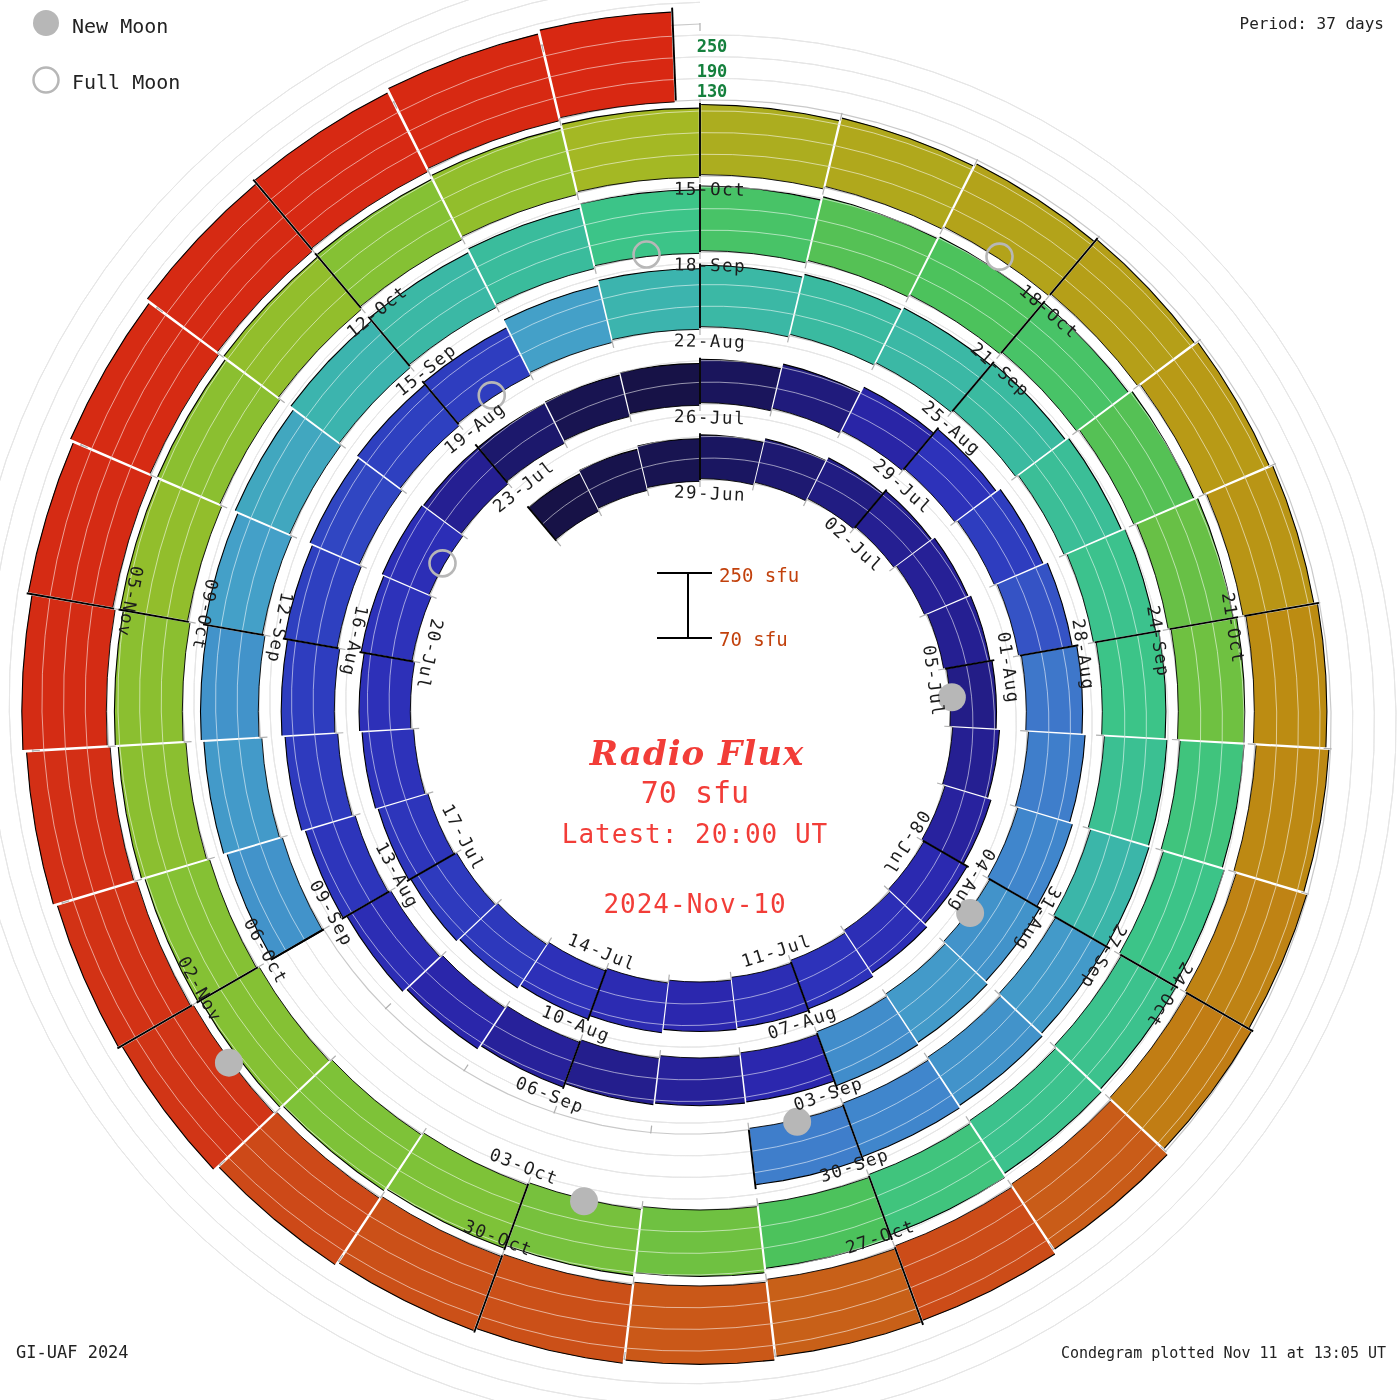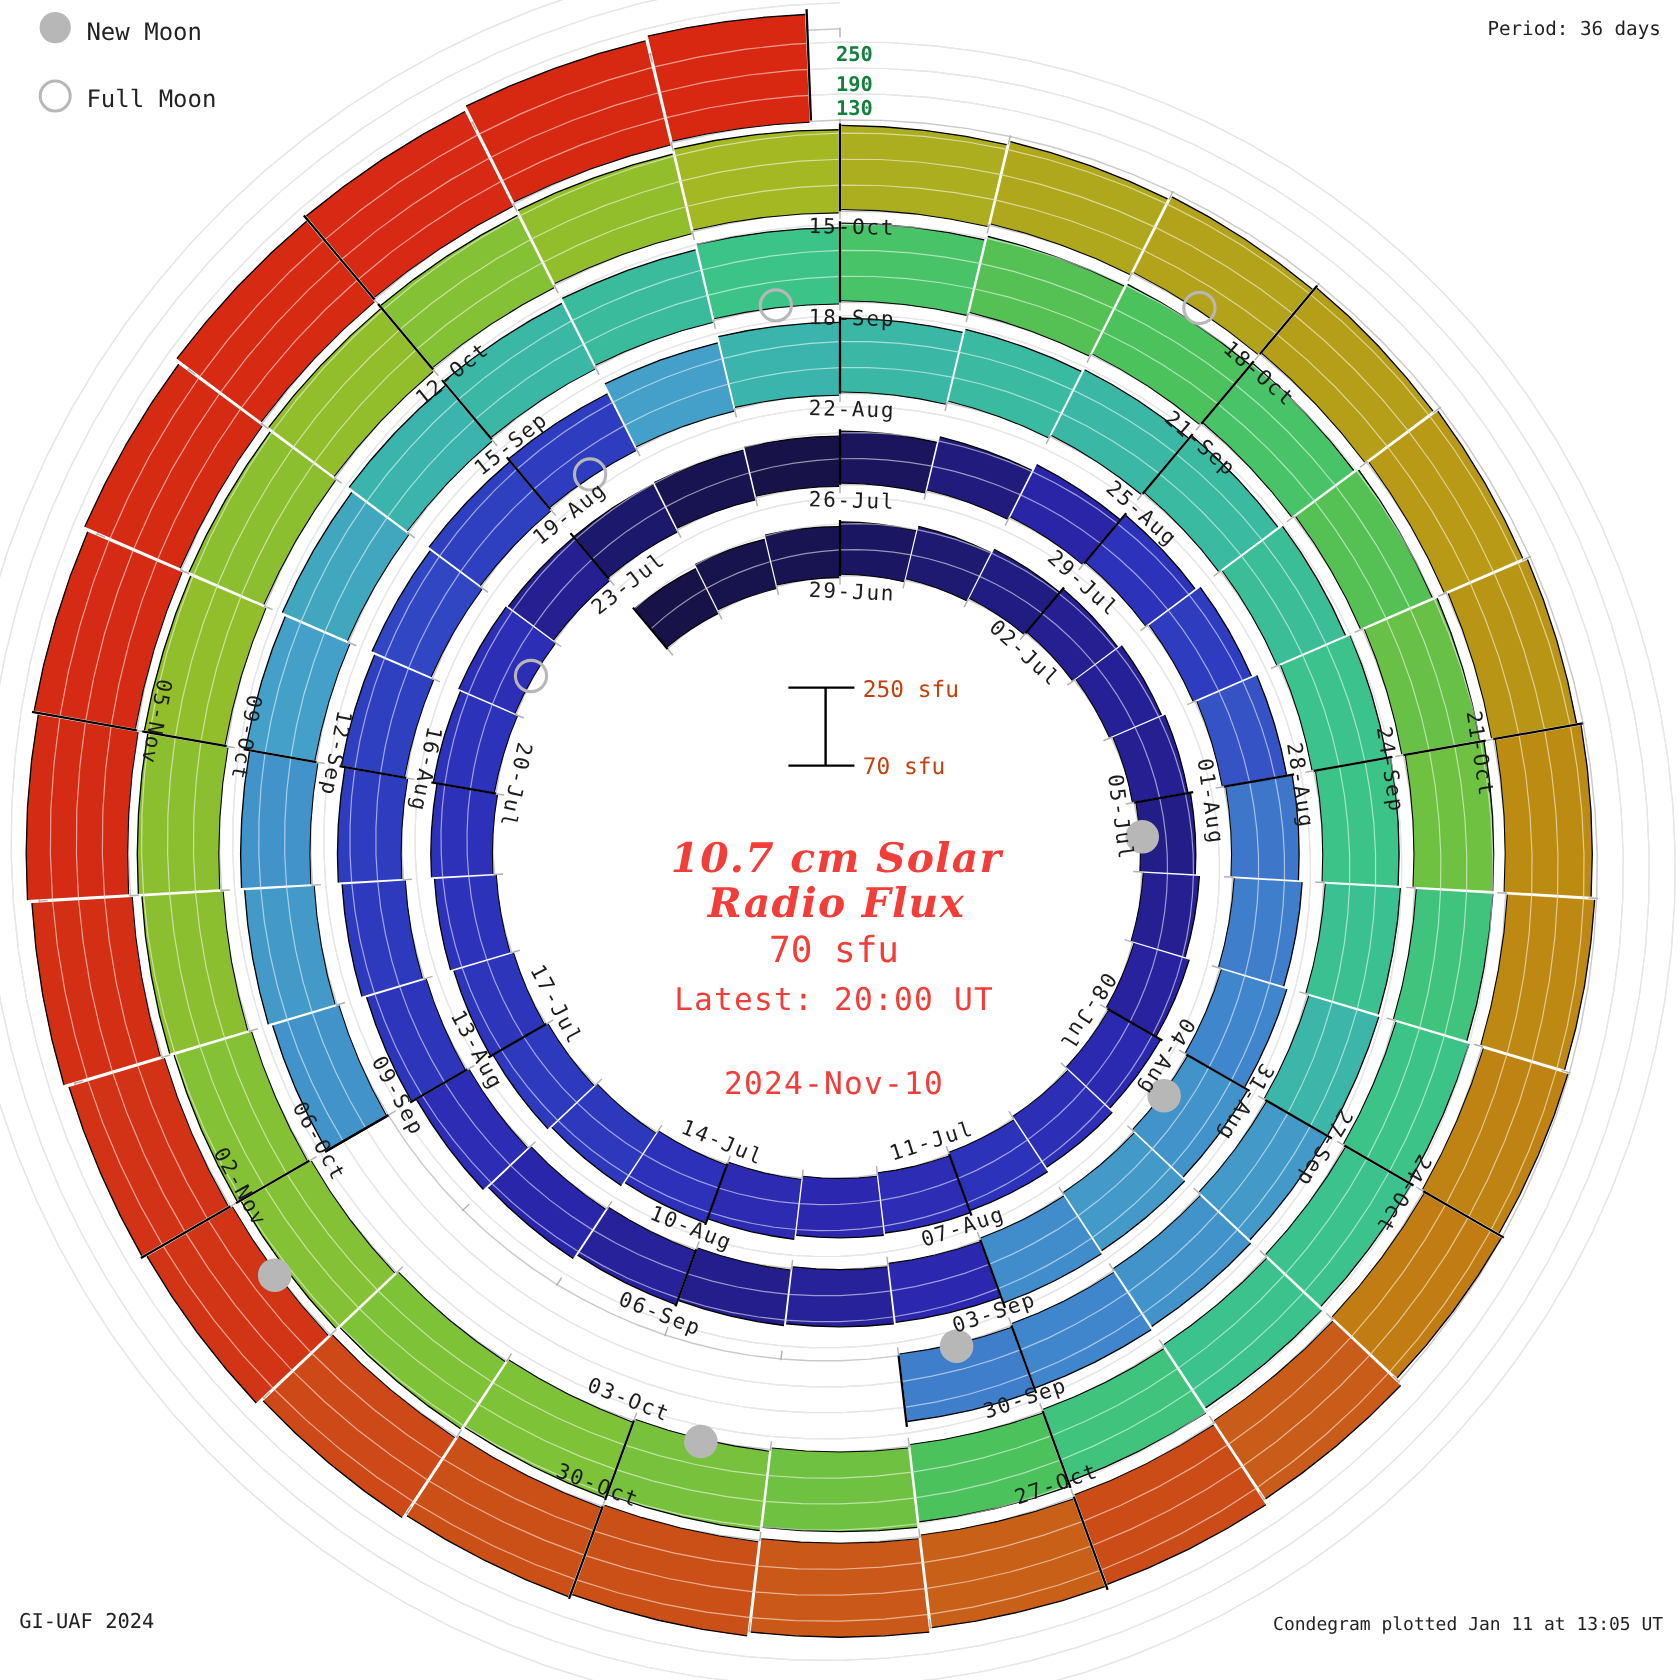--- a/index.html
+++ b/index.html
@@ -717,31 +717,30 @@
       </g>
     </svg>
 
   <svg class="overlay" style="left:28px;top:4px;" width="40" height="100">
     <circle cx="18" cy="19" r="13" fill="#b7b7b7"></circle>
     <circle cx="18" cy="76" r="12.5" fill="none" stroke="#b7b7b7" stroke-width="2.5"></circle>
   </svg>
   <div class="overlay legend-label" style="left:72px;top:14px;">New Moon</div>
   <div class="overlay legend-label" style="left:72px;top:70px;">Full Moon</div>
 
-  <div class="overlay corner" style="right:16px;top:14px;">Period: 36 days</div>
+  <div class="overlay corner" style="right:16px;top:14px;">Period: 37 days</div>
 
   <div class="overlay radial-lbl" style="left:712px;top:36px;">250</div>
   <div class="overlay radial-lbl" style="left:712px;top:61px;">190</div>
   <div class="overlay radial-lbl" style="left:712px;top:81px;">130</div>
 
   <div class="overlay scale-lbl" style="left:719px;top:564px;">250 sfu</div>
   <div class="overlay scale-lbl" style="left:719px;top:628px;">70 sfu</div>
 
-  <div class="overlay center-red title-line" style="left:697px;top:698px;">10.7 cm Solar</div>
   <div class="overlay center-red title-line" style="left:697px;top:735px;">Radio Flux</div>
   <div class="overlay center-red cur-value" style="left:695px;top:777px;">70 sfu</div>
   <div class="overlay center-red latest" style="left:695px;top:820px;">Latest: 20:00 UT</div>
   <div class="overlay center-red latest" style="left:695px;top:890px;">2024-Nov-10</div>
 
   <div class="overlay corner" style="left:16px;top:1342px;font-size:17px;">GI-UAF 2024</div>
-  <div class="overlay corner" style="right:14px;top:1344px;font-size:15px;">Condegram plotted Jan 11 at 13:05 UT</div>
+  <div class="overlay corner" style="right:14px;top:1344px;font-size:15px;">Condegram plotted Nov 11 at 13:05 UT</div>
 
 </div>
 
 </body></html>

